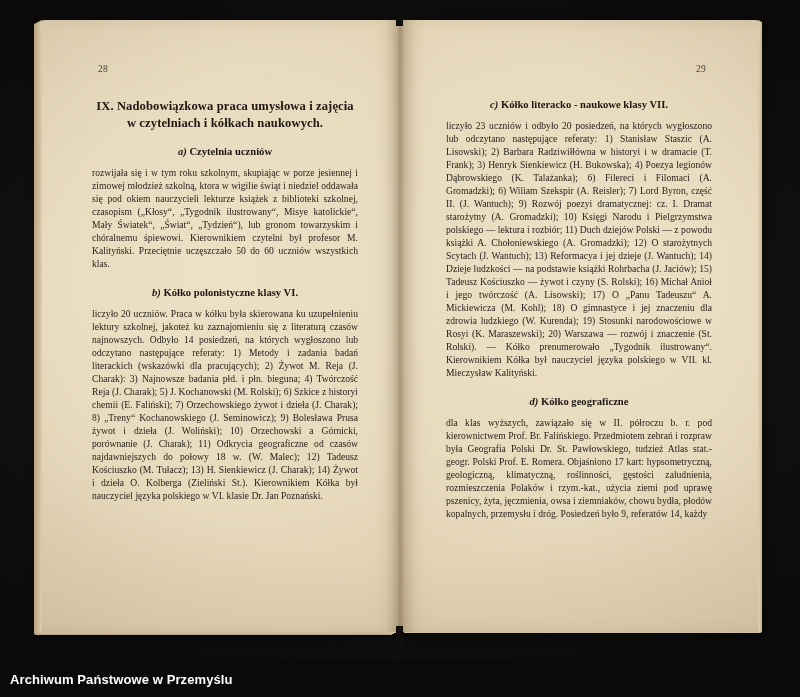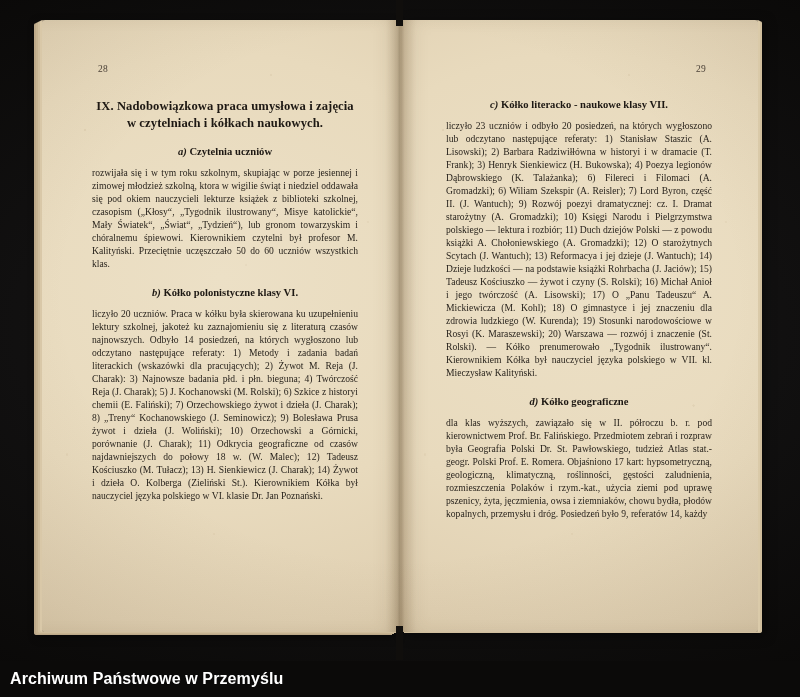--- a/index.html
+++ b/index.html
@@ -181,21 +181,21 @@
     width: 800px;
     height: 36px;
     background: #0b0a09;
     display: flex;
     align-items: center;
   }
   #watermark .wm-text {
     margin-left: 10px;
     color: #ffffff;
     font-family: "Liberation Sans", sans-serif;
-    font-size: 16px;
+    font-size: 13px;
     font-weight: bold;
     letter-spacing: .1px;
   }
 </style>
 </head>
 <body>
 
 <div id="scan">
 
   <div id="spread">

